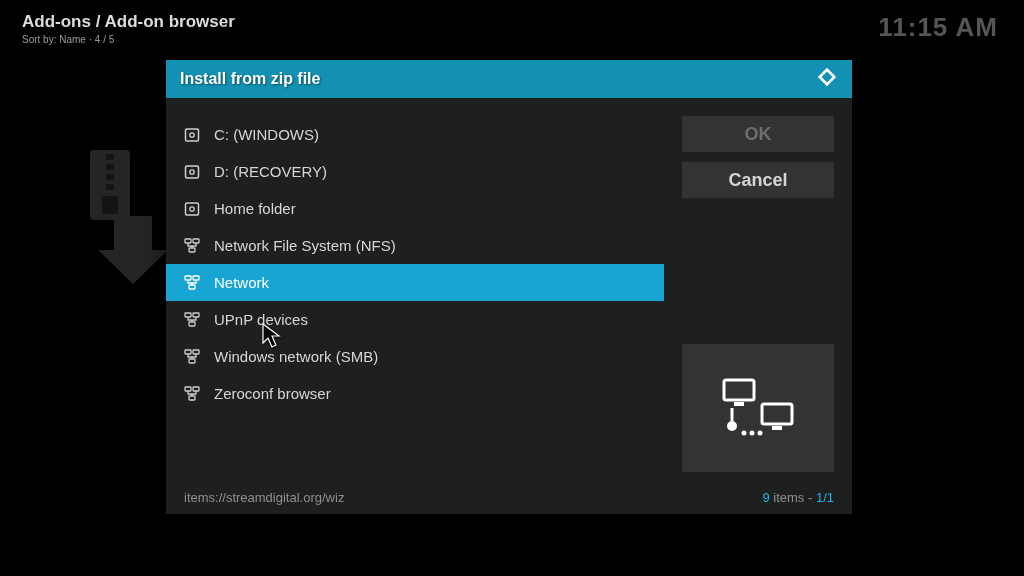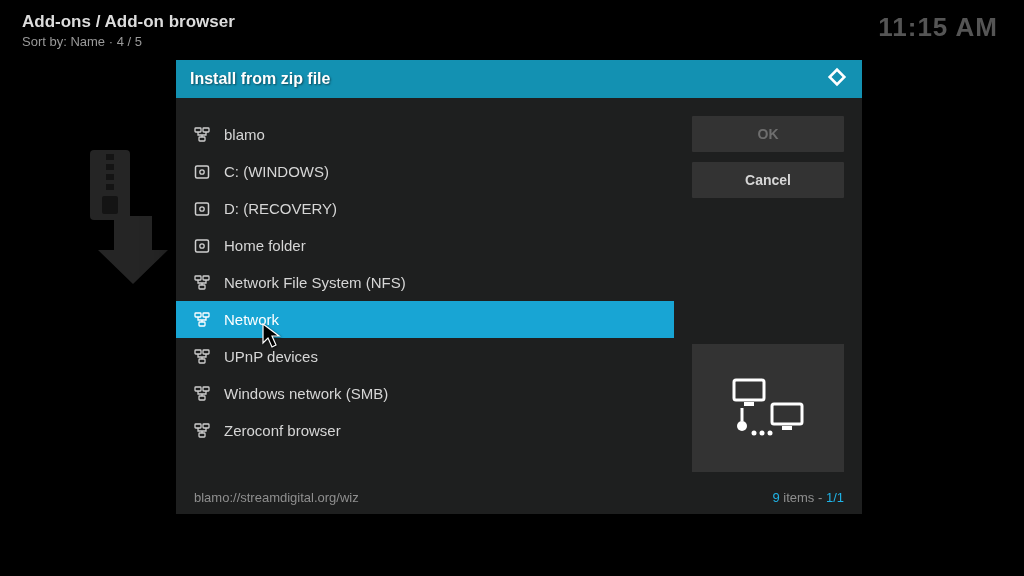--- a/index.html
+++ b/index.html
@@ -8,40 +8,40 @@
     background: #000;
     color: #ccc;
     position: relative;
   }
   .topbar {
     position: absolute;
     top: 12px; left: 22px;
     color: #dcdcdc;
   }
   .topbar .crumb { font-size: 17px; font-weight: 700; }
-  .topbar .sort { font-size: 13px; color: #9a9a9a; margin-top: 2px; }
+  .topbar .sort { font-size: 10px; color: #9a9a9a; margin-top: 2px; }
   .clock {
     position: absolute;
     top: 12px; right: 26px;
     font-size: 26px;
     color: #555;
     font-weight: 700;
     letter-spacing: 1px;
   }
   
   .bg-zip {
     position: absolute;
     left: 84px; top: 146px;
     width: 84px; height: 140px;
     opacity: 0.35;
   }
   
   .dialog {
     position: absolute;
-    left: 176px; top: 60px;
+    left: 166px; top: 60px;
     width: 686px; height: 454px;
     background: #1e1f1f;
     box-shadow: 0 0 25px rgba(0,0,0,0.6);
     display: flex;
     flex-direction: column;
   }
   .dialog-header {
     background: #12677f;
     background: linear-gradient(#1596b8,#0f7b99);
     background-color: #138aa9;
@@ -97,21 +97,21 @@
     flex-direction: column;
     gap: 10px;
   }
   .btn {
     height: 36px;
     background: #333333;
     color: #d6d6d6;
     display: flex;
     align-items: center;
     justify-content: center;
-    font-size: 14px;
+    font-size: 18px;
     font-weight: bold;
     border-radius: 1px;
     cursor: pointer;
   }
   .btn.disabled { color: #6e6e6e; cursor: default;}
   .preview-box {
     position: absolute;
     right: 18px; bottom: 42px;
     width: 152px; height: 128px;
     background: #333333;
@@ -166,31 +166,20 @@
           <path fill="#fff" d="M12 2 L22 12 L12 22 L2 12 Z M12 6 L18 12 L12 18 L6 12 Z" fill-rule="evenodd"></path>
         </svg>
     </span>
   </div>
 
   <div class="dialog-body">
     <div class="file-list" id="file-list">
         <div class="file-item">
           <span class="ficon">
             <svg width="16" height="16" viewBox="0 0 16 16">
-              <rect x="1" y="1" width="6" height="4" rx="0.8" fill="none" stroke="#cfcfcf" stroke-width="1.3"></rect>
-              <rect x="9" y="1" width="6" height="4" rx="0.8" fill="none" stroke="#cfcfcf" stroke-width="1.3"></rect>
-              <rect x="5" y="10" width="6" height="4" rx="0.8" fill="none" stroke="#cfcfcf" stroke-width="1.3"></rect>
-              <path d="M4 5 L4 8 L12 8 L12 5 M8 8 L8 10" fill="none" stroke="#cfcfcf" stroke-width="1.3"></path>
-            </svg>
-          </span>
-          <span>blamo</span>
-        </div>
-        <div class="file-item">
-          <span class="ficon">
-            <svg width="16" height="16" viewBox="0 0 16 16">
               <rect x="1.5" y="2" width="13" height="12" rx="1.5" fill="none" stroke="#cfcfcf" stroke-width="1.5"></rect>
               <circle cx="8" cy="8" r="2.2" fill="none" stroke="#cfcfcf" stroke-width="1.3"></circle>
             </svg>
           </span>
           <span>C: (WINDOWS)</span>
         </div>
         <div class="file-item">
           <span class="ficon">
             <svg width="16" height="16" viewBox="0 0 16 16">
               <rect x="1.5" y="2" width="13" height="12" rx="1.5" fill="none" stroke="#cfcfcf" stroke-width="1.5"></rect>
@@ -279,21 +268,21 @@
       <rect x="54" y="50" width="10" height="4" fill="#fff"></rect>
       <circle cx="14" cy="50" r="5" fill="#fff"></circle>
       <circle cx="26" cy="57" r="2.5" fill="#fff"></circle>
       <circle cx="34" cy="57" r="2.5" fill="#fff"></circle>
       <circle cx="42" cy="57" r="2.5" fill="#fff"></circle>
       <line x1="14" y1="32" x2="14" y2="45" stroke="#fff" stroke-width="3"></line>
     </svg>
   </div>
 
   <div class="dialog-footer">
-    <span>blamo://streamdigital.org/wiz</span>
+    <span>items://streamdigital.org/wiz</span>
     <span class="right">
       <span class="hl">9</span><span> items - </span><span class="hl">1/1</span>
     </span>
   </div>
 </div>
 
 <div class="cursor">
   <svg viewBox="0 0 20 26" width="20" height="26">
     <path d="M1 1 L1 20 L6 15 L10 24 L14 22 L10 13 L17 13 Z" fill="#000" stroke="#fff" stroke-width="1.2"></path>
   </svg>

